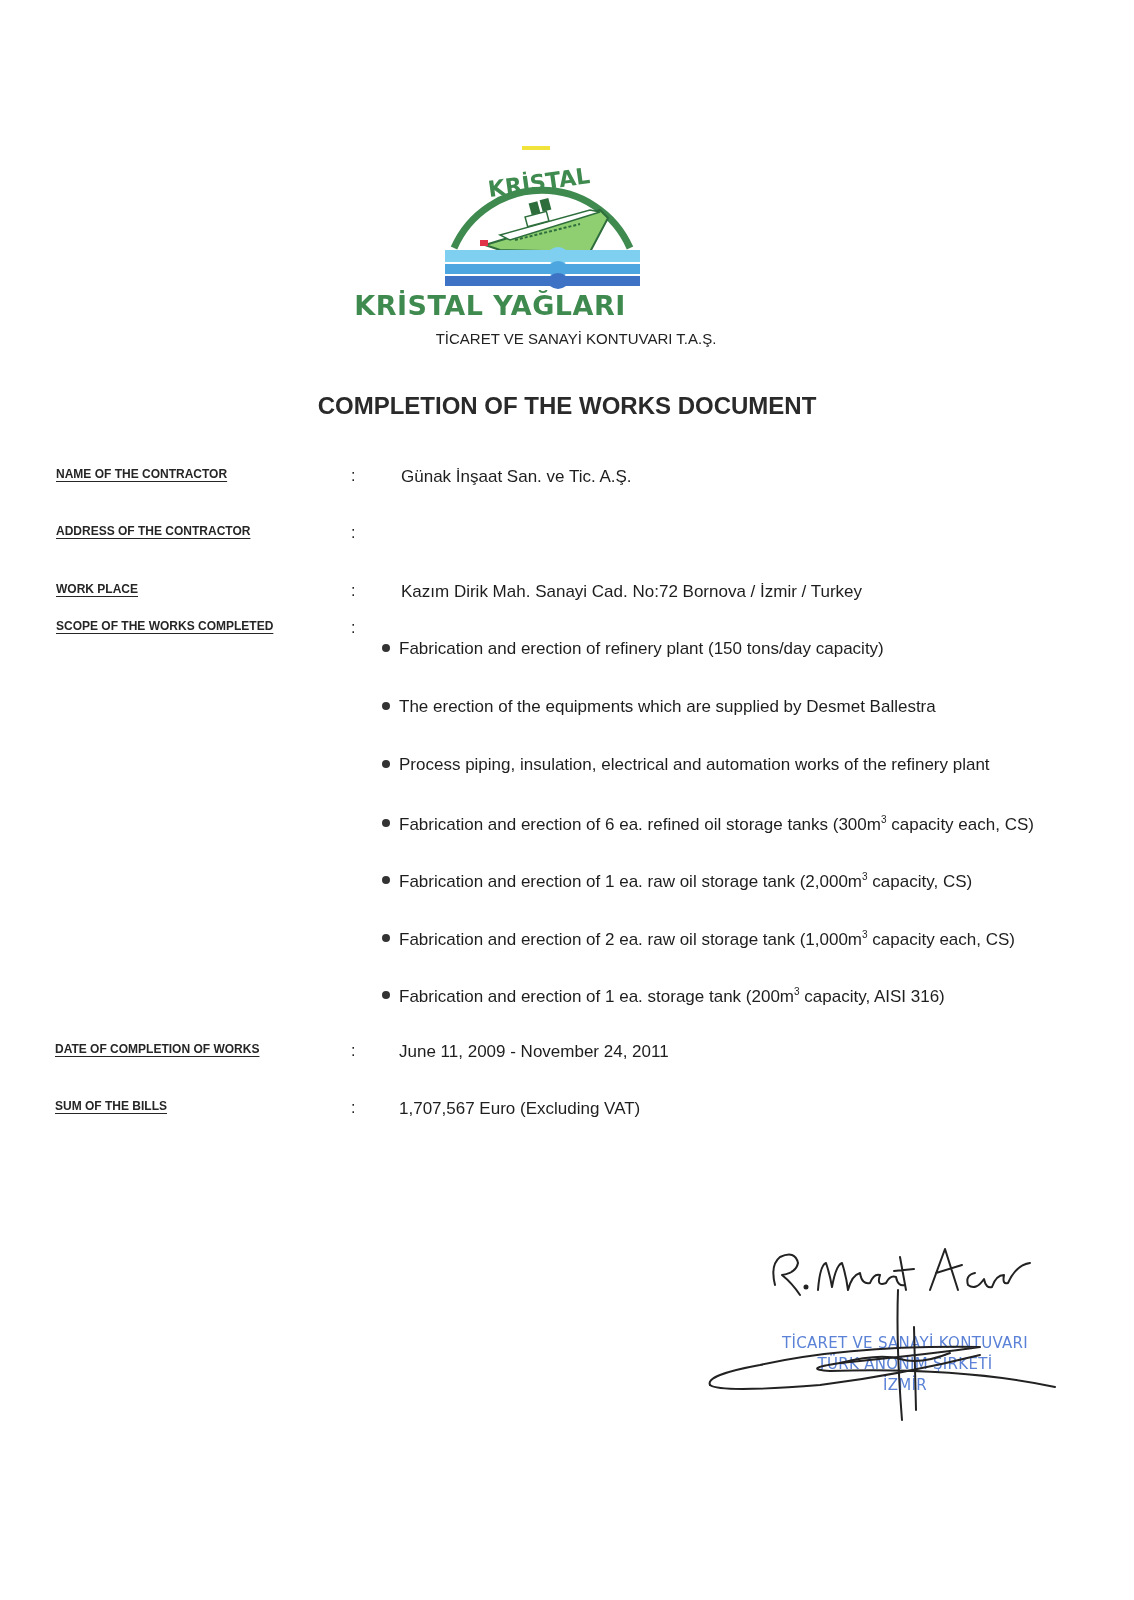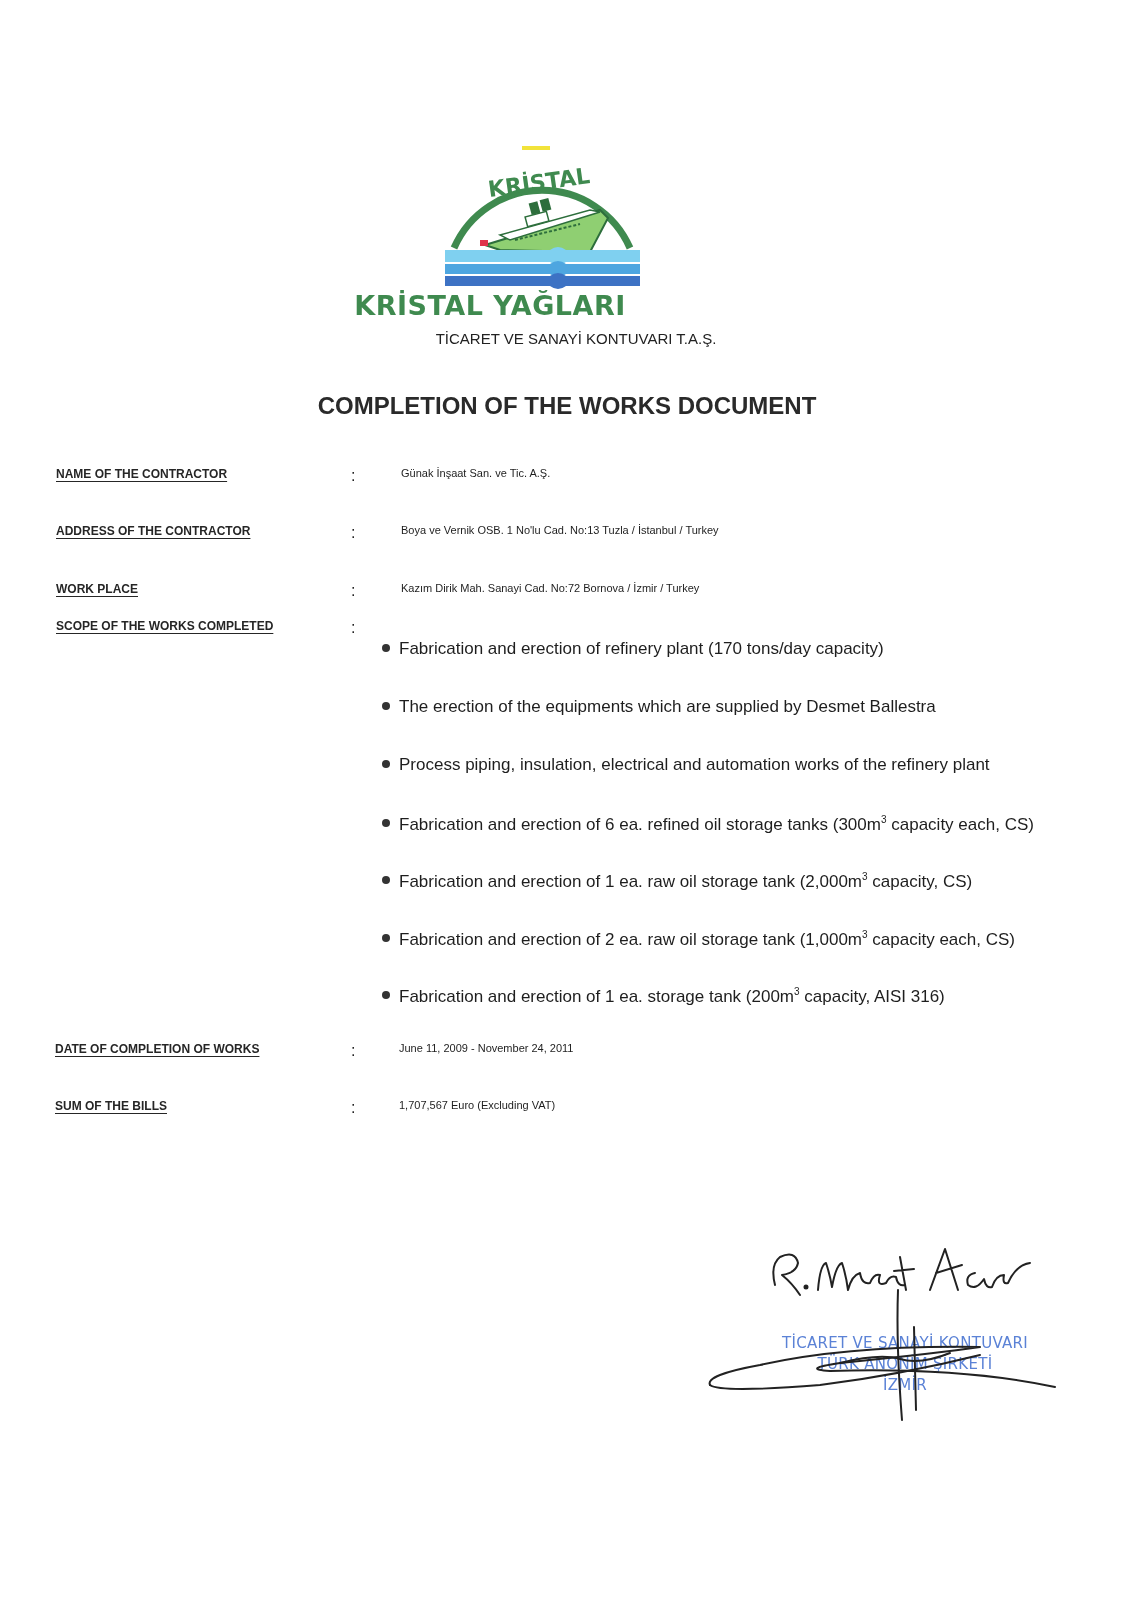--- a/index.html
+++ b/index.html
@@ -20,21 +20,21 @@
   .doc-title {
     position: absolute; left: 0; width: 1134px; top: 392px; text-align: center;
     font-weight: bold; font-size: 24px; color: #2a2a2a;
   }
   .row { position: absolute; left: 0; width: 1134px; height: 24px; font-size: 17px; }
   .label {
     position: absolute; left: 56px; font-weight: bold; text-decoration: underline;
     text-underline-offset: 3px; font-size: 12px; color: #262626; white-space: nowrap;
   }
   .colon { position: absolute; left: 351px; font-size: 16px; }
-  .value { position: absolute; left: 401px; white-space: nowrap; font-size: 11px; }
+  .value { position: absolute; left: 401px; white-space: nowrap; font-size: 17px; }
   .bullet-item { position: absolute; left: 382px; white-space: nowrap; font-size: 17px; }
   .bullet-dot {
     display: inline-block; width: 8px; height: 8px; border-radius: 50%;
     background: #333; margin-right: 9px; vertical-align: middle; position: relative; top: -2px;
   }
   sup { font-size: 10px; }
   .signature { position: absolute; left: 700px; top: 1235px; width: 370px; height: 200px; }
   .stamp {
     position: absolute; left: 770px; top: 1333px; width: 270px; text-align: center;
     color: #5b82d6; font-size: 15px; line-height: 21px; font-family: "DejaVu Sans", sans-serif;
@@ -71,37 +71,36 @@
 
 <div class="row" style="top:467px;">
   <span class="label">NAME OF THE CONTRACTOR</span>
   <span class="colon">:</span>
   <span class="value">Günak İnşaat San. ve Tic. A.Ş.</span>
 </div>
 
 <div class="row" style="top:524px;">
   <span class="label">ADDRESS OF THE CONTRACTOR</span>
   <span class="colon">:</span>
-  <span class="value">Boya ve Vernik OSB. 1 No'lu Cad. No:13 Tuzla / İstanbul / Turkey</span>
 </div>
 
 <div class="row" style="top:582px;">
   <span class="label">WORK PLACE</span>
   <span class="colon">:</span>
   <span class="value">Kazım Dirik Mah. Sanayi Cad. No:72 Bornova / İzmir / Turkey</span>
 </div>
 
 <div class="row" style="top:619px;">
   <span class="label">SCOPE OF THE WORKS COMPLETED</span>
   <span class="colon">:</span>
 </div>
 
 <div>
   <div class="bullet-item" style="top:639px;">
-    <span class="bullet-dot"></span><span>Fabrication and erection of refinery plant (170 tons/day capacity)</span>
+    <span class="bullet-dot"></span><span>Fabrication and erection of refinery plant (150 tons/day capacity)</span>
   </div>
   <div class="bullet-item" style="top:697px;">
     <span class="bullet-dot"></span><span>The erection of the equipments which are supplied by Desmet Ballestra</span>
   </div>
   <div class="bullet-item" style="top:755px;">
     <span class="bullet-dot"></span><span>Process piping, insulation, electrical and automation works of the refinery plant</span>
   </div>
   <div class="bullet-item" style="top:814px;">
     <span class="bullet-dot"></span><span>Fabrication and erection of 6 ea. refined oil storage tanks (300m</span><sup>3</sup><span> capacity each, CS)</span>
   </div>

